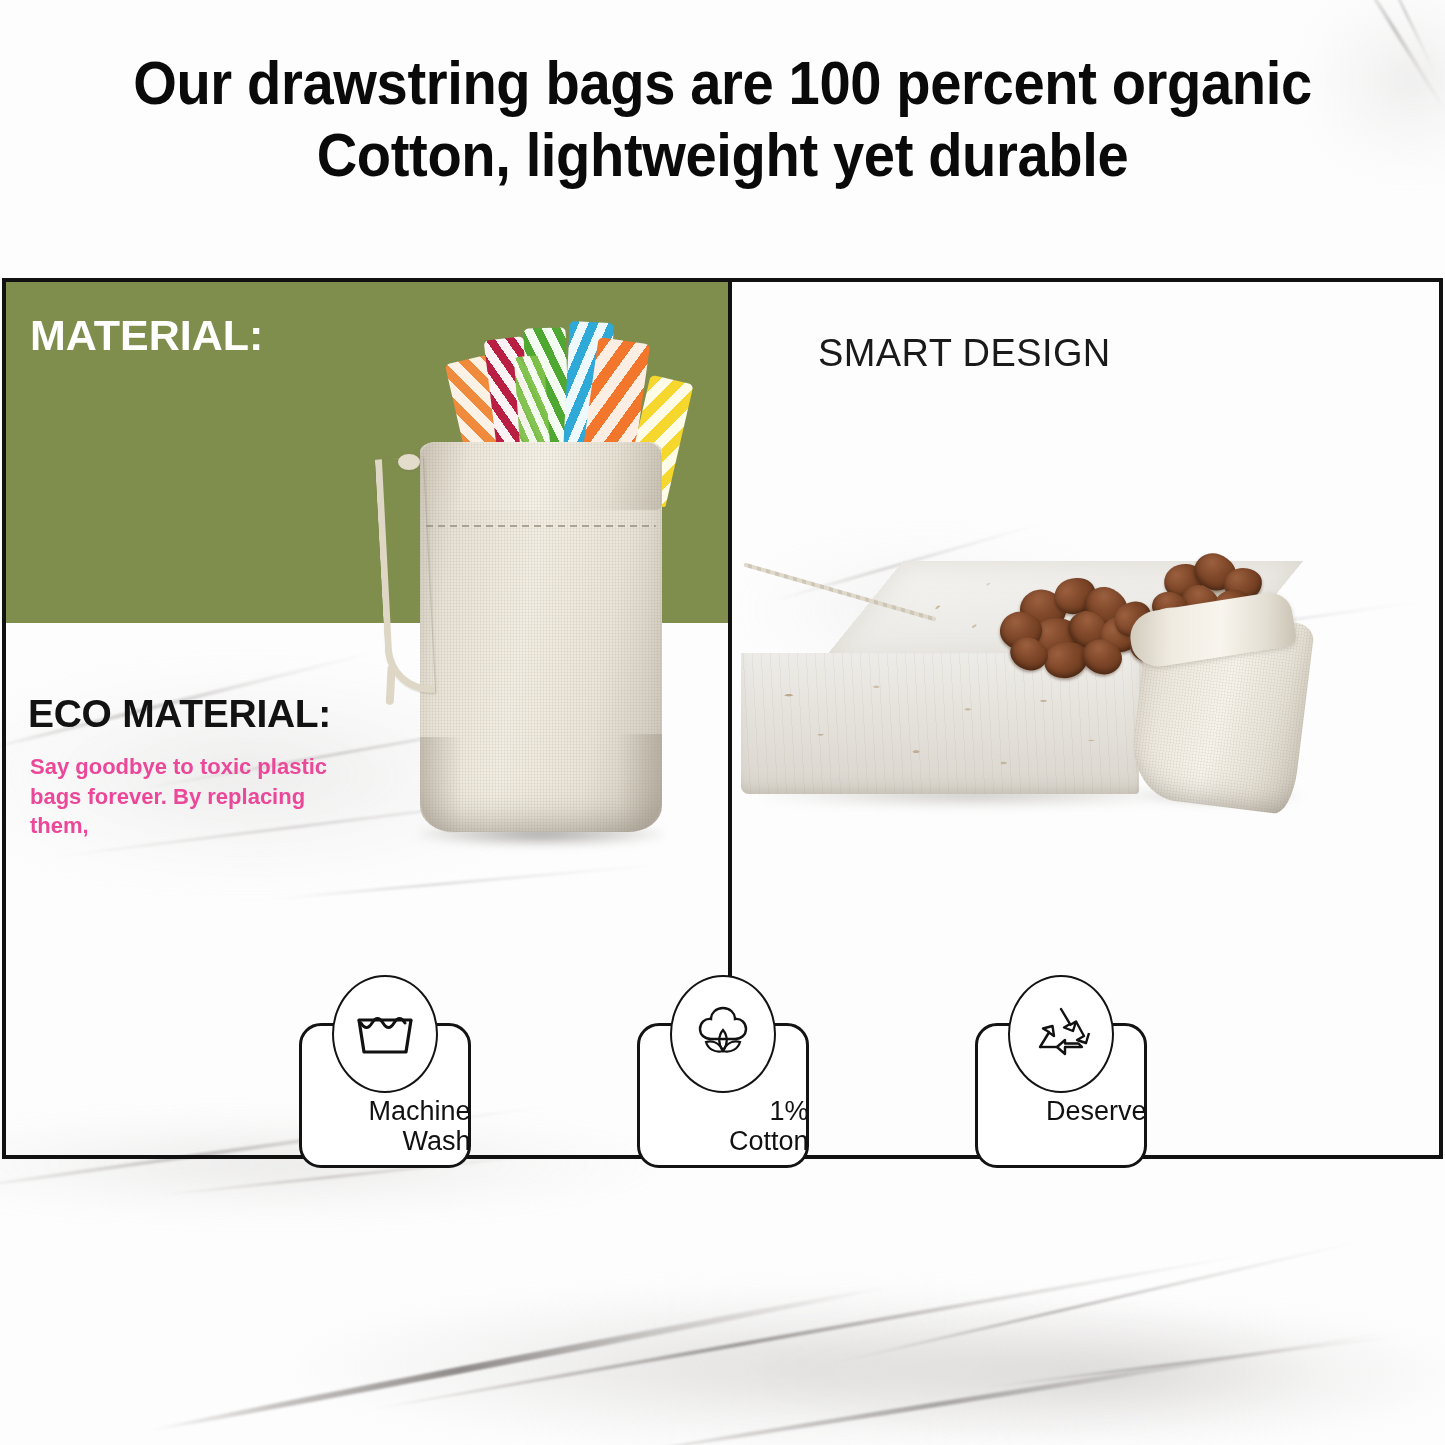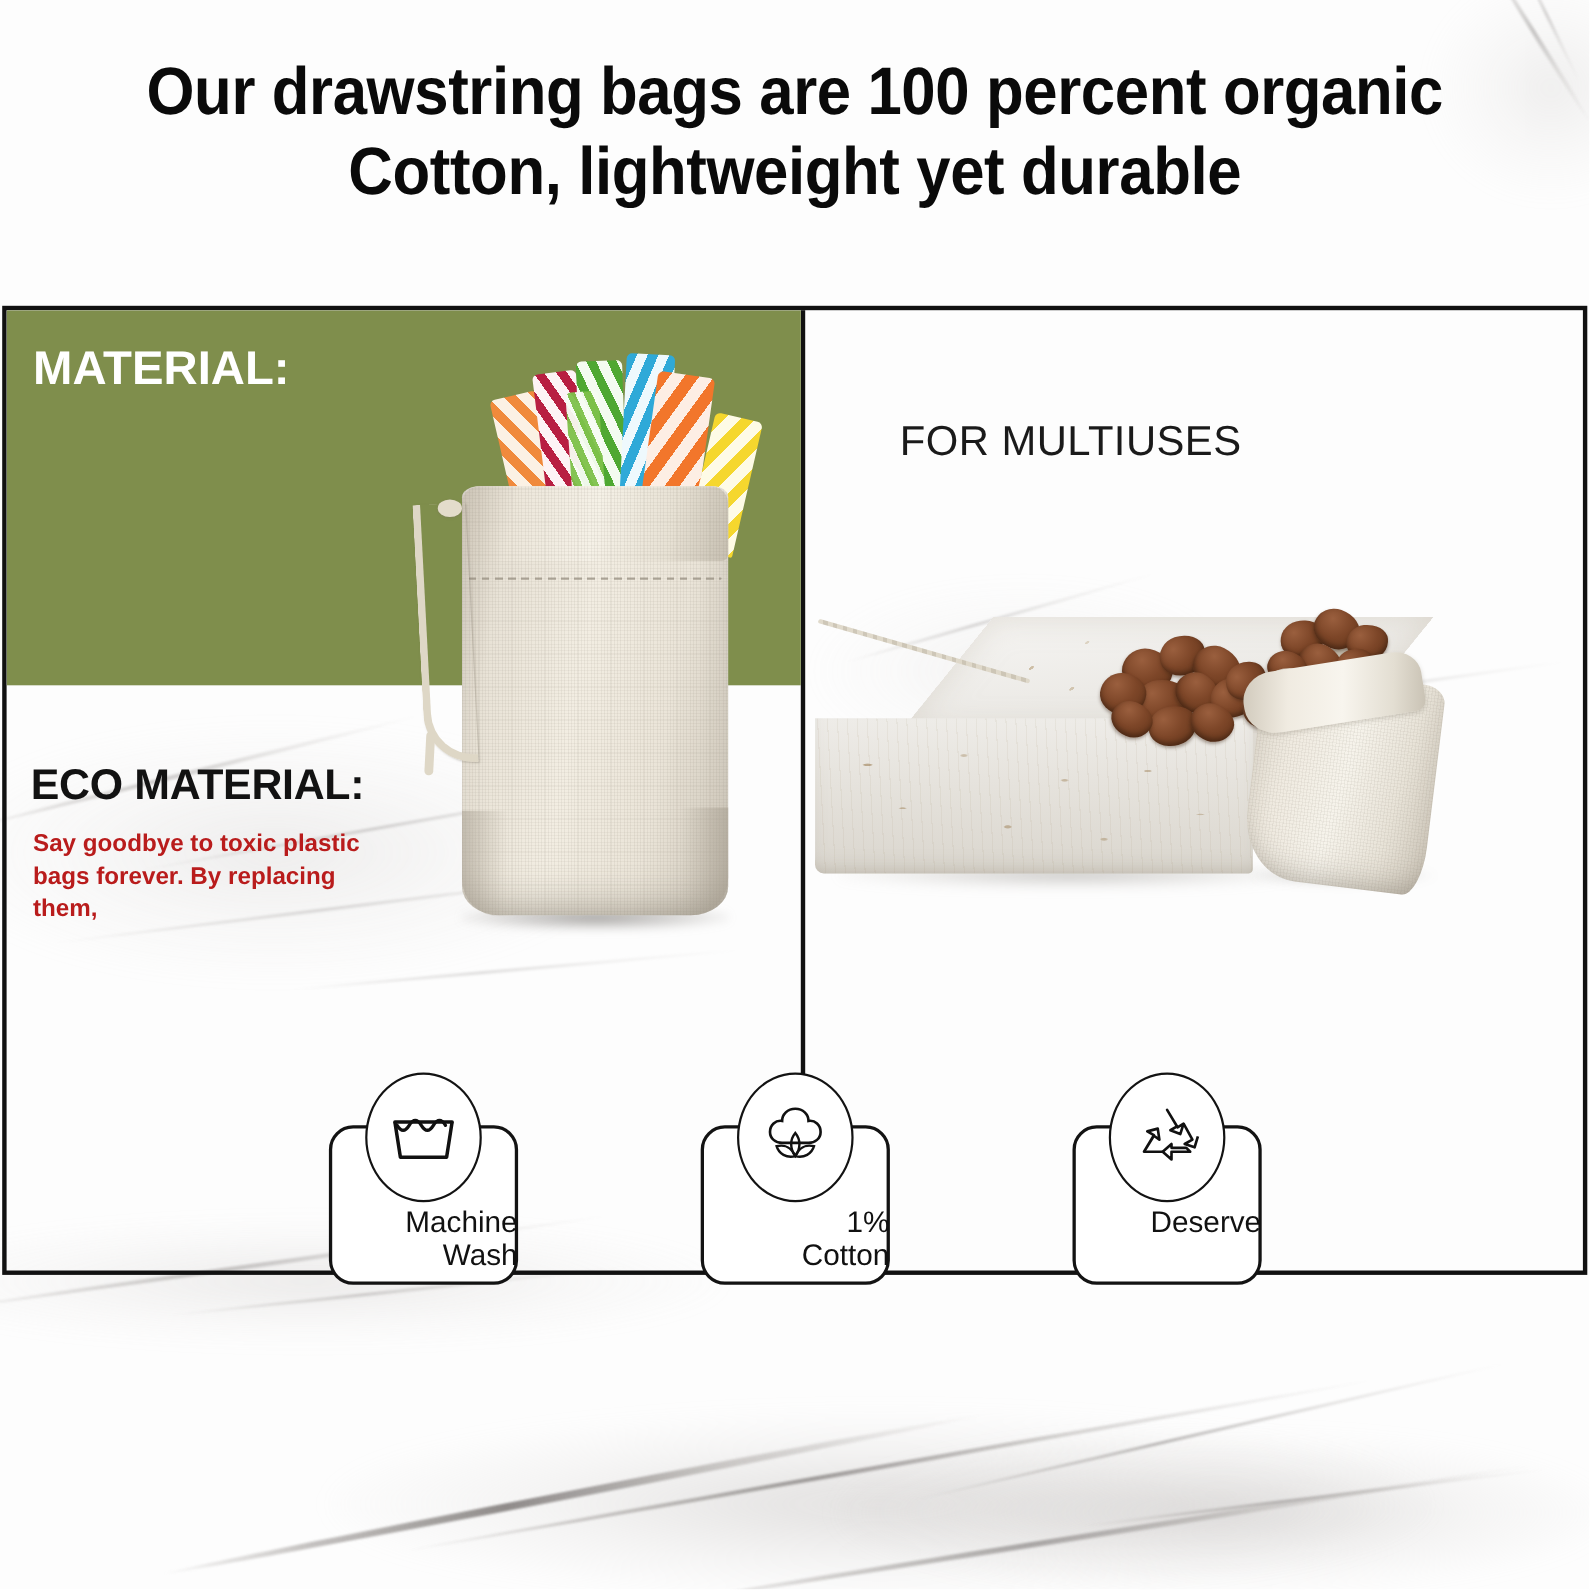--- a/index.html
+++ b/index.html
@@ -153,21 +153,21 @@
     color: #121212;
     letter-spacing: -0.3px;
     line-height: 1;
   }
   .eco-body {
     position: absolute;
     left: 24px; top: 470px;
     width: 320px;
     font-size: 22px;
     font-weight: bold;
-    color: #b91c1c;
+    color: #ec4899;
     line-height: 1.35;
   }
 
   .smart-title {
     position: absolute;
     left: 86px; top: 47px;
     font-size: 38px;
     font-weight: normal;
     color: #1a1a1a;
     line-height: 1.28;
@@ -564,22 +564,21 @@
           <div class="flake" style="left:52px; top:16px;  width:40px; height:34px; transform:rotate(28deg);"></div>
           <div class="flake" style="left:86px; top:20px;  width:36px; height:32px; transform:rotate(-22deg);"></div>
           <div class="flake" style="left:24px; top:22px;  width:36px; height:30px; transform:rotate(11deg);"></div>
           <div class="cbag-body"></div>
           <div class="cbag-weave"></div>
           <div class="cbag-collar"></div>
         </div>
       </div>
 
       <div class="smart-title">
-        <br>
-        <span>FOR MULTIUSES</span>
+        <span>SMART DESIGN</span><br>
       </div>
     </div>
   </div>
 
   <div class="badges">
 
     <div class="badge">
       <div class="badge-card"></div>
       <div class="badge-circle">
         <span>

